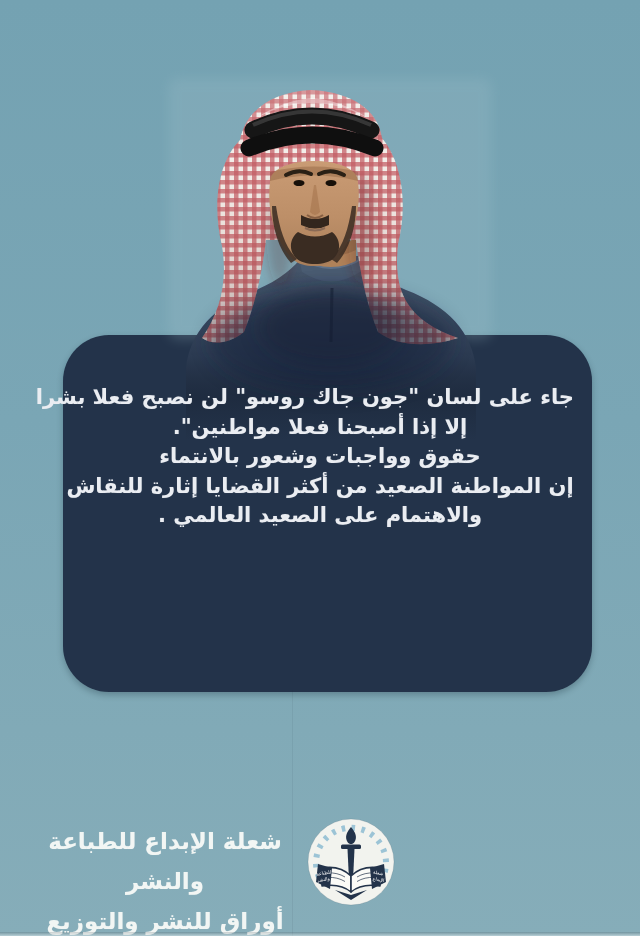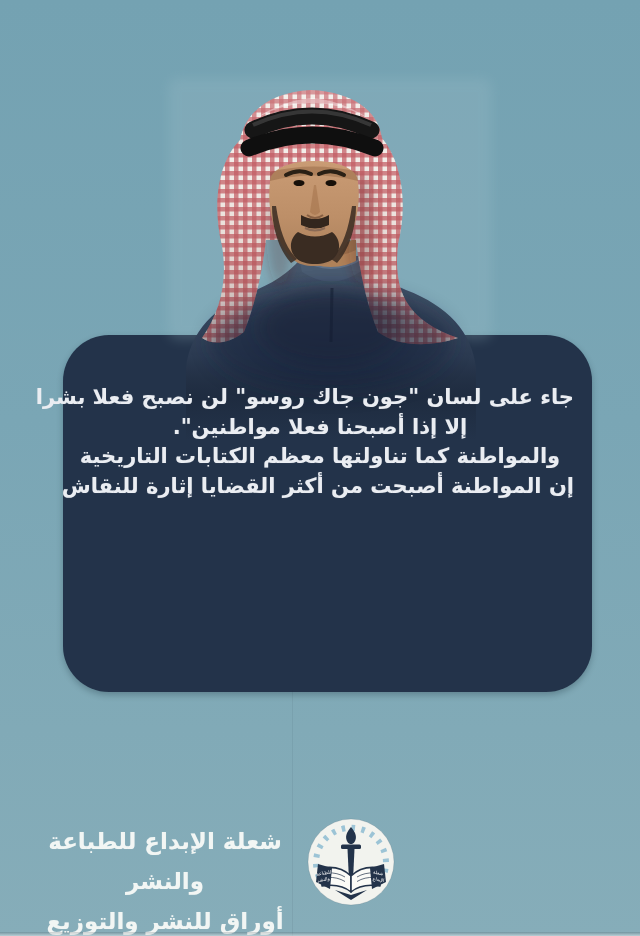--- a/index.html
+++ b/index.html
@@ -141,22 +141,23 @@
     <path d="M249,148 Q312,122 375,148" stroke="#0f0f0f" stroke-width="17" stroke-linecap="round" fill="none"></path>
     <path d="M253,125 Q312,98 371,125" stroke="rgba(255,255,255,0.14)" stroke-width="4" fill="none"></path>
 
     <ellipse cx="331" cy="342" rx="120" ry="50" fill="#15233a" opacity="0.5" filter="url(#b10)"></ellipse>
     <ellipse cx="331" cy="328" rx="72" ry="38" fill="#121f33" opacity="0.4" filter="url(#b10)"></ellipse>
   </svg>
 
   <div class="quote-text" dir="rtl">
     <div class="quote-line">جاء على لسان "جون جاك روسو" لن نصبح فعلا بشرا</div>
     <div class="quote-line">إلا إذا أصبحنا فعلا مواطنين".</div>
-    <div class="quote-line">والمواطنة كما تناولتها معظم الكتابات التاريخية</div>
-    <div class="quote-line">إن المواطنة أصبحت من أكثر القضايا إثارة للنقاش</div>
+    <div class="quote-line">حقوق وواجبات وشعور بالانتماء</div>
+    <div class="quote-line">إن المواطنة الصعيد من أكثر القضايا إثارة للنقاش</div>
+    <div class="quote-line">والاهتمام على الصعيد العالمي .</div>
   </div>
 
   <div class="pub-text" dir="rtl">
     <div>شعلة الإبداع للطباعة والنشر</div>
     <div>أوراق للنشر والتوزيع</div>
   </div>
 
   <svg class="logo" viewBox="0 0 90 90" xmlns="http://www.w3.org/2000/svg" aria-hidden="true">
     <circle cx="45" cy="45" r="43" fill="#f2f3ee" stroke="rgba(40,70,90,0.15)" stroke-width="1"></circle>
     <path d="M13,60 A35,35 0 1 1 77,60" fill="none" stroke="#9cc4d6" stroke-width="6" stroke-dasharray="3.5 6.5"></path>

